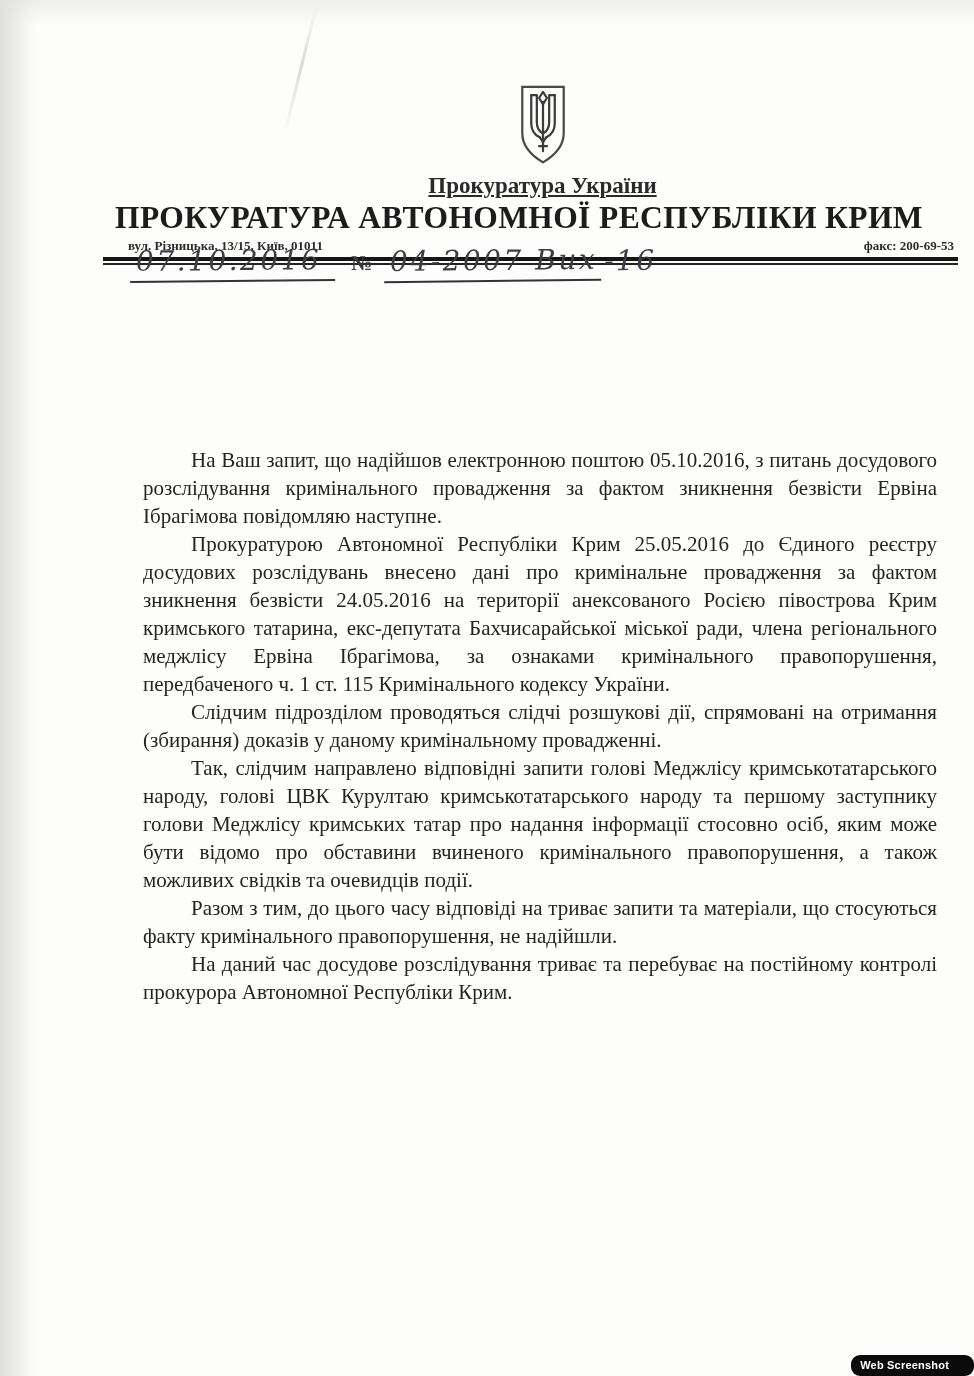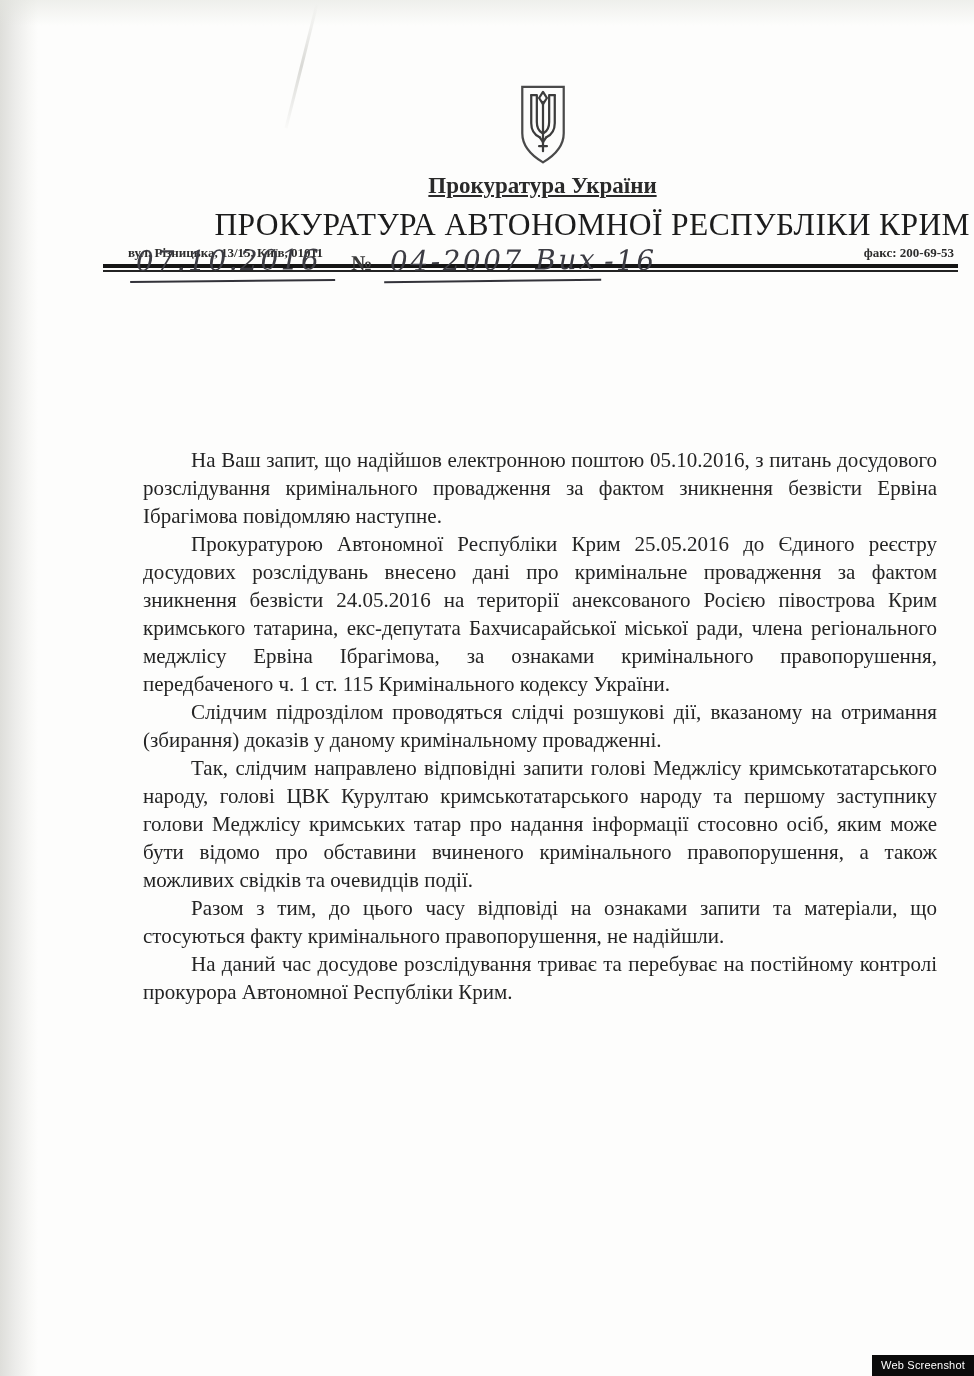--- a/index.html
+++ b/index.html
@@ -26,22 +26,22 @@
     transform:rotate(14deg);
   }
   
   .letterhead{position:absolute;left:103px;top:84px;width:855px;}
   .emblem{width:56px;height:84px;margin:0 auto;transform:translateX(12px);}
   .org-parent{
     text-align:center;font-weight:bold;font-size:23px;line-height:26px;
     margin-top:5px;color:#2a2a2a;transform:translateX(12px);text-decoration:underline;
   }
   .org-title{
-    text-align:right;font-weight:normal;font-size:31.5px;line-height:34px;
-    margin-top:9px;color:#1c1c1c;letter-spacing:.4px;transform:translateX(12px);
+    text-align:left;font-weight:bold;font-size:31.5px;line-height:34px;
+    margin-top:2px;color:#1c1c1c;letter-spacing:.4px;transform:translateX(12px);
     white-space:nowrap;
   }
   .addr-row{
     display:flex;justify-content:space-between;align-items:flex-end;
     font-weight:bold;font-size:13px;color:#2c2c2c;
     margin-top:3px;padding:0 4px 2px 25px;
   }
   .rule{margin-top:1px;}
   .rule-thick{height:4px;background:#151515;}
   .rule-thin{height:2px;background:#232323;margin-top:2px;}
@@ -75,22 +75,23 @@
   
   .sig-block{position:absolute;left:143px;top:1185px;width:794px;height:120px;}
   .sig-title{position:absolute;left:14px;top:2px;font-weight:bold;font-size:22px;line-height:30px;color:#262626;}
   .sig-name{position:absolute;right:0;top:24px;font-weight:bold;font-size:22px;color:#262626;white-space:nowrap;}
   .signature-svg{position:absolute;left:348px;top:-62px;}
   
   .watermark{
     position:absolute;right:0;bottom:0;
     background:#0b0b0b;color:#ffffff;
     font-family:"Liberation Sans", sans-serif;
-    font-weight:normal;font-size:11px;letter-spacing:.2px;
-    padding:4px 9px 5px 9px;
+    font-weight:bold;font-size:11px;letter-spacing:.2px;
+    padding:4px 25px 5px 9px;
+    border-radius:9px;
   }
 </style>
 </head>
 <body>
 
 <div class="page">
 
   <div class="scan-edge-left"></div>
   <div class="scan-shade-top"></div>
   <div class="crease"></div>
@@ -127,22 +128,22 @@
   <div class="ref-line">
     <span class="hw hw-date">07.10.2016</span>
     <span class="no-sign">№</span>
     <span class="hw hw-num-main">04-2007 Вих</span>
     <span class="hw hw-num-tail">-16</span>
   </div>
 
   <main class="body-text">
     <p>На Ваш запит, що надійшов електронною поштою 05.10.2016, з питань досудового розслідування кримінального провадження за фактом зникнення безвісти Ервіна Ібрагімова повідомляю наступне.</p>
     <p>Прокуратурою Автономної Республіки Крим 25.05.2016 до Єдиного реєстру досудових розслідувань внесено дані про кримінальне провадження за фактом зникнення безвісти 24.05.2016 на території анексованого Росією півострова Крим кримського татарина, екс-депутата Бахчисарайської міської ради, члена регіонального меджлісу Ервіна Ібрагімова, за ознаками кримінального правопорушення, передбаченого ч. 1 ст. 115 Кримінального кодексу України.</p>
-    <p>Слідчим підрозділом проводяться слідчі розшукові дії, вказаному на отримання (збирання) доказів у даному кримінальному провадженні.</p>
+    <p>Слідчим підрозділом проводяться слідчі розшукові дії, спрямовані на отримання (збирання) доказів у даному кримінальному провадженні.</p>
     <p>Так, слідчим направлено відповідні запити голові Меджлісу кримськотатарського народу, голові ЦВК Курултаю кримськотатарського народу та першому заступнику голови Меджлісу кримських татар про надання інформації стосовно осіб, яким може бути відомо про обставини вчиненого кримінального правопорушення, а також можливих свідків та очевидців події.</p>
-    <p>Разом з тим, до цього часу відповіді на ознаками запити та матеріали, що стосуються факту кримінального правопорушення, не надійшли.</p>
+    <p>Разом з тим, до цього часу відповіді на триває запити та матеріали, що стосуються факту кримінального правопорушення, не надійшли.</p>
     <p>На даний час досудове розслідування триває та перебуває на постійному контролі прокурора Автономної Республіки Крим.</p>
   </main>
 
 
   <div class="watermark">Web Screenshot</div>
 
 </div>
 
 </body></html>

